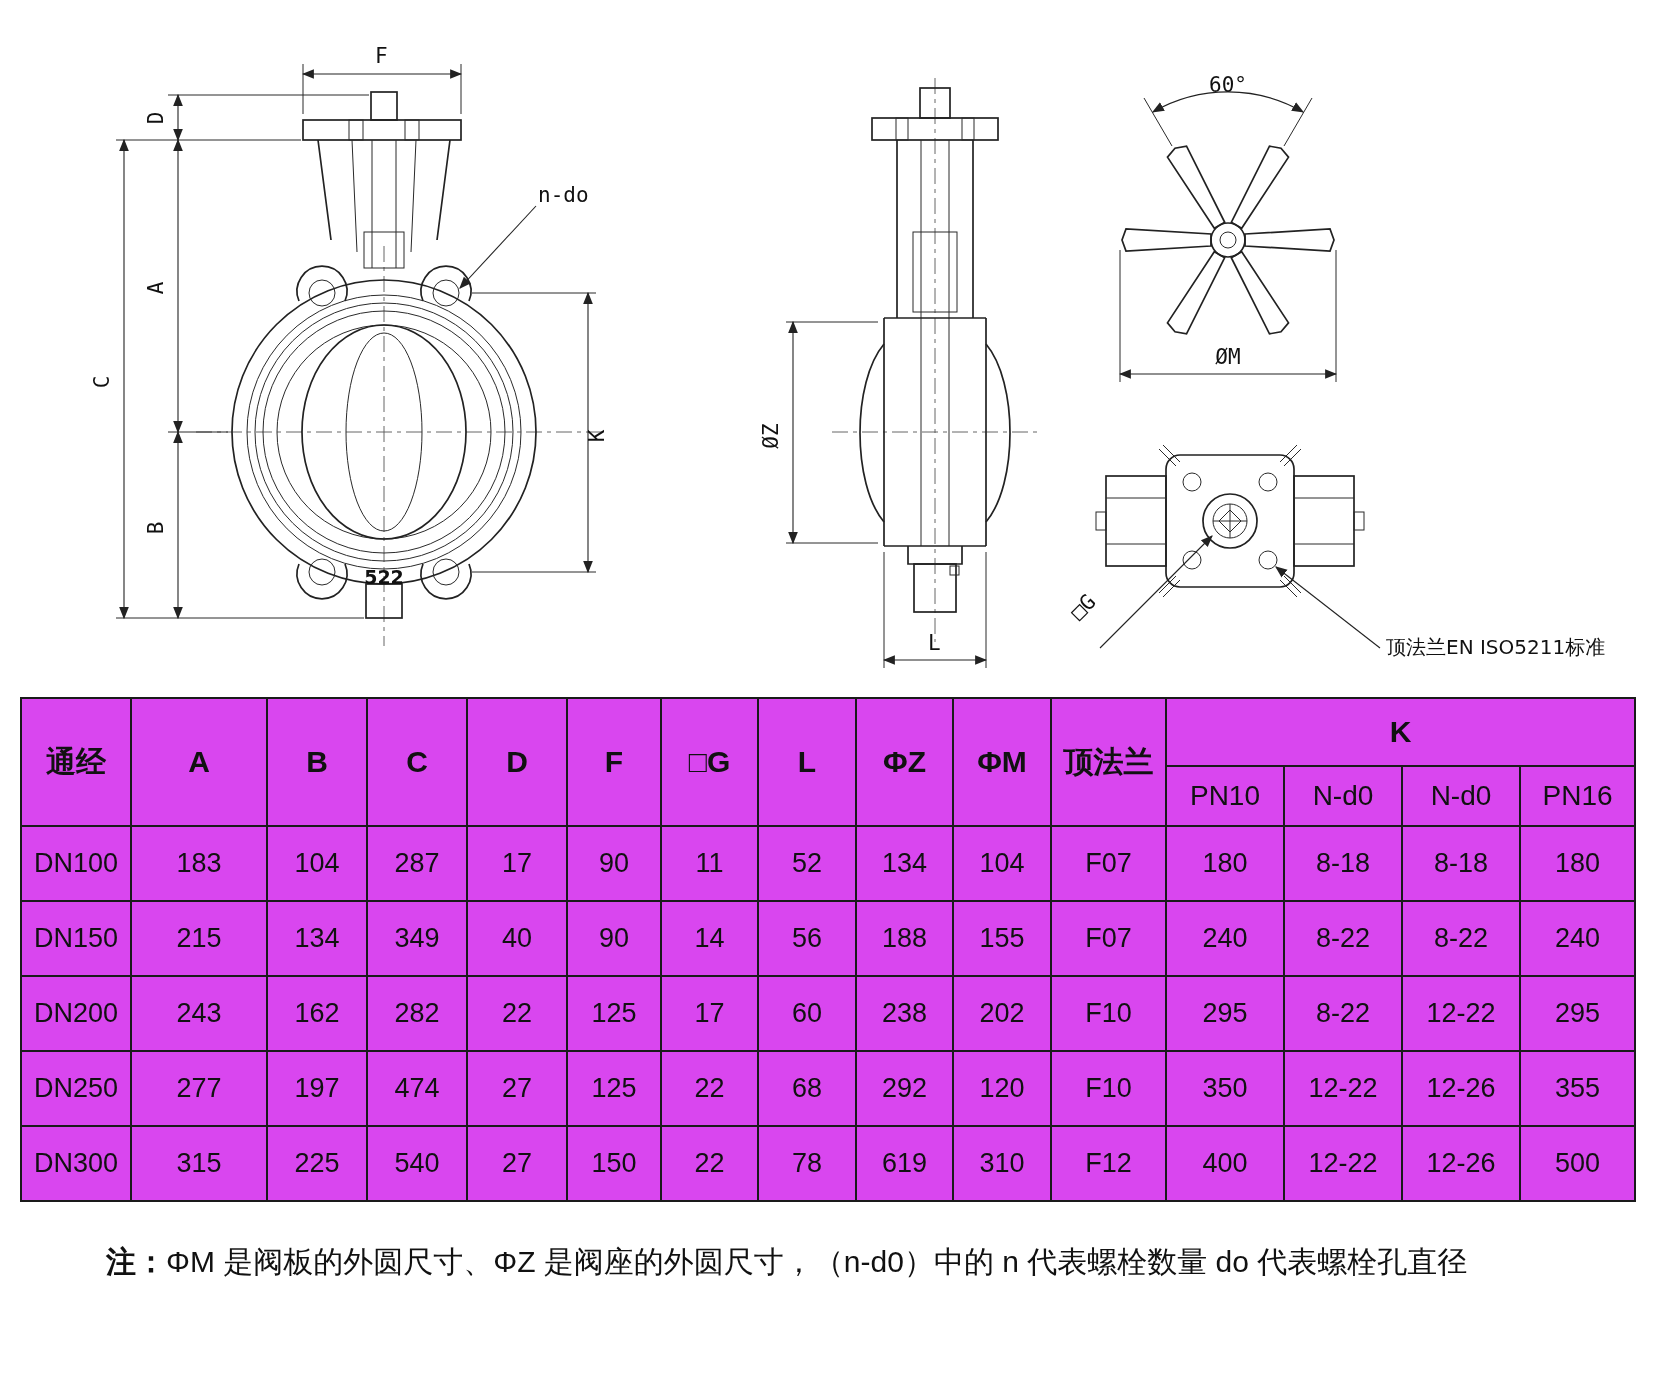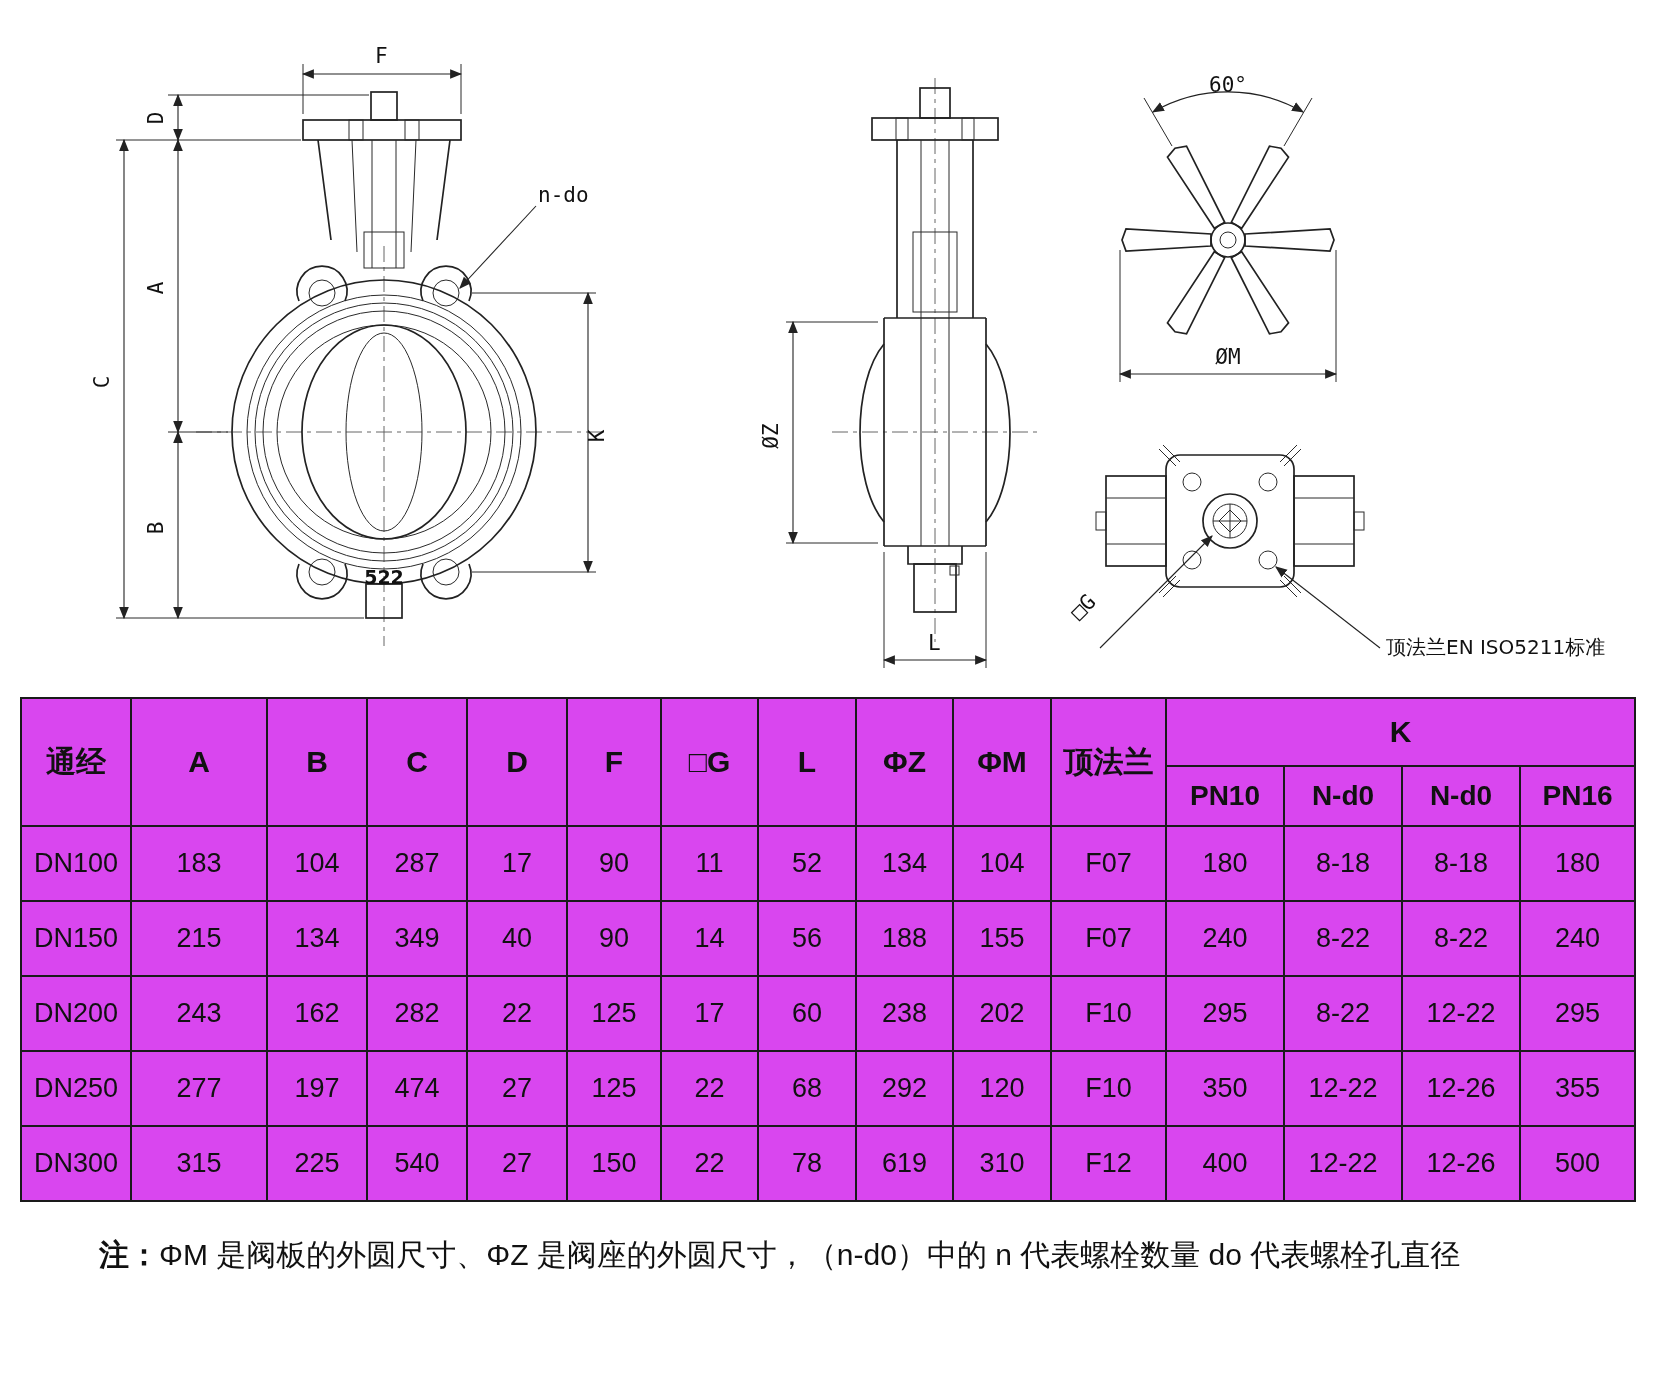--- a/index.html
+++ b/index.html
@@ -23,24 +23,24 @@
   table.dims {
     position: absolute; top: 697px; left: 20px;
     width: 1614px; border-collapse: collapse; table-layout: fixed;
     background: #d946ef;
   }
   .dims th, .dims td {
     border: 2px solid #1a1a1a; text-align: center; vertical-align: middle; padding: 0;
     overflow: hidden;
   }
   .dims thead tr.hrow1 th { height: 68px; font-size: 30px; font-weight: bold; }
-  .dims thead tr.hrow2 th { height: 60px; font-size: 28px; font-weight: bold; }
+  .dims thead tr.hrow2 th { height: 60px; font-size: 28px; font-weight: normal; }
   .dims tbody td { height: 75px; font-size: 27px; font-weight: normal; }
 
-  .note { position: absolute; top: 1232px; left: 95px; margin: 4px; font-size: 30px; line-height: 1.25; white-space: nowrap; }
+  .note { position: absolute; top: 1232px; left: 95px; margin: 11px; font-size: 30px; line-height: 1.25; white-space: nowrap; }
   .note-prefix { font-weight: bold; }
 </style>
 </head>
 <body>
 
 <div class="page">
 
   <svg class="drawings" width="1654" height="690" viewBox="0 0 1654 690" xmlns="http://www.w3.org/2000/svg">
     <defs>
       <marker id="arr" viewBox="0 0 10 10" refX="9" refY="5" markerWidth="11" markerHeight="11" orient="auto-start-reverse">

